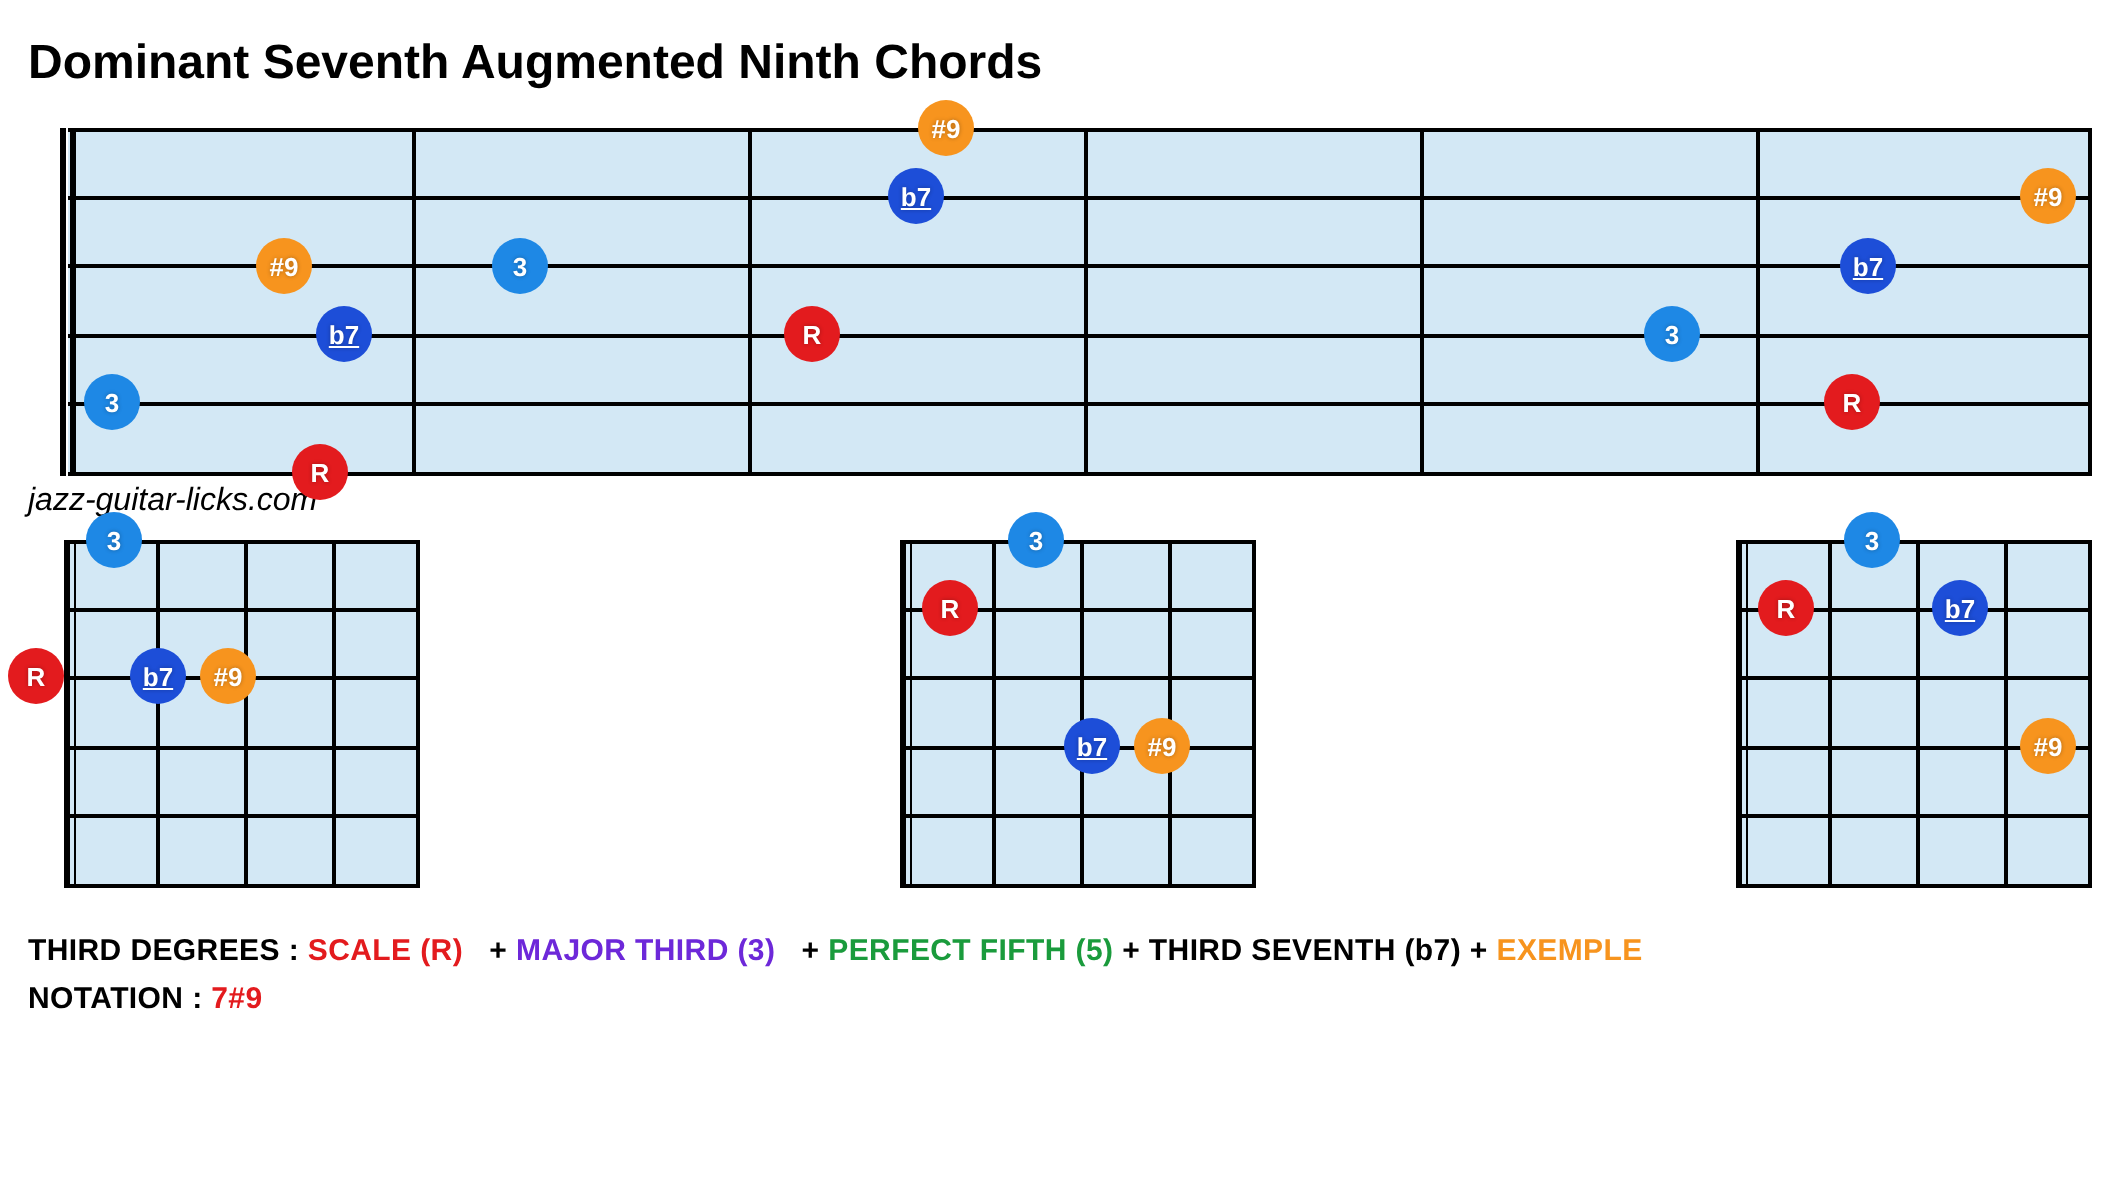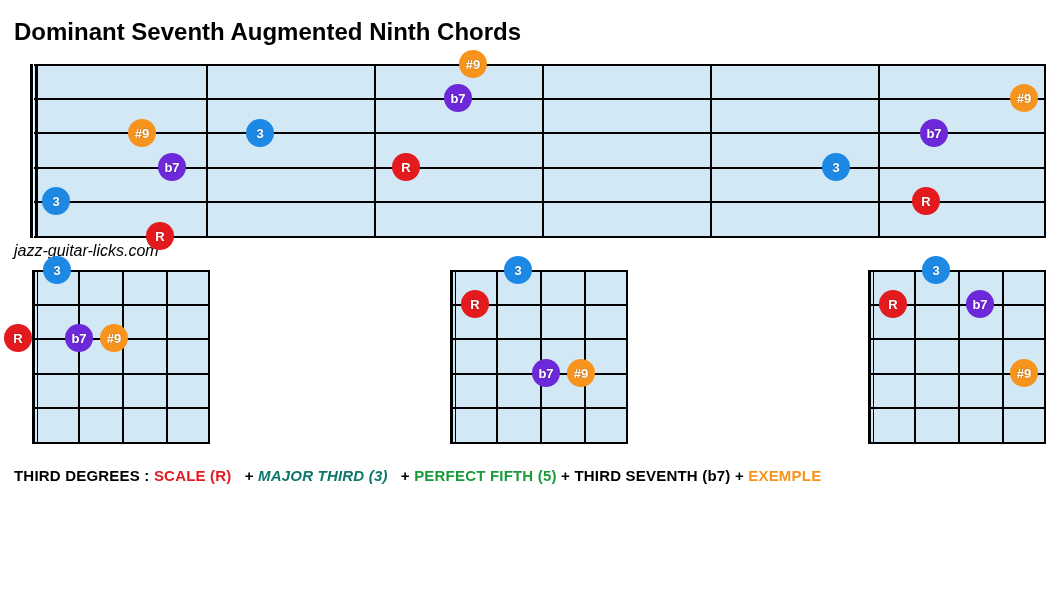--- a/index.html
+++ b/index.html
@@ -37,21 +37,21 @@
     color: #fff;
     font-weight: bold;
     font-size: 13px;
     display: flex;
     align-items: center;
     justify-content: center;
     text-shadow: 0 0 2px rgba(0,0,0,0.3);
   }
   .c-red { background: #e31b1e; }
   .c-blue { background: #1e88e5; }
-  .c-black { background: #6d28d9; }
+  .c-black { background: #1d4ed8; text-decoration: underline; }
   .c-orange { background: #f7941e; }
   .credit {
     font-size: 16px;
     margin: 4px 0 10px 4px;
     font-style: italic;
   }
   .small-boards {
     display: flex;
     justify-content: space-between;
     width: 1036px;
@@ -72,21 +72,21 @@
   .s-vfret { position: absolute; top: 0; height: 174px; width: 2px; background: #000; }
   .s-nut { position: absolute; top: 0; left: 22px; height: 174px; width: 6px; }
   .legend {
     font-size: 15px;
     font-weight: bold;
     line-height: 1.6;
     margin: 16px 0 0 4px;
     letter-spacing: 0.2px;
   }
   .t-red { color: #e31b1e; }
-  .t-blue { color: #0f766e; font-style: italic; }
+  .t-blue { color: #6d28d9; }
   .t-green { color: #1a9b3c; }
   .t-orange { color: #f7941e; }
   .t-black { color: #000; }
 </style>
 </head>
 <body>
 
 <div class="title">Dominant Seventh Augmented Ninth Chords</div>
 
 <div class="main-board">
@@ -219,13 +219,18 @@
     <span class="t-green">PERFECT FIFTH (5)</span>
     <span> </span>
     <span class="t-black">+</span>
     <span> </span>
     <span class="t-black">THIRD SEVENTH (b7)</span>
     <span> </span>
     <span class="t-black">+</span>
     <span> </span>
     <span class="t-orange">EXEMPLE</span>
   </div>
+  <div>
+    <span class="t-black">NOTATION :</span>
+    <span> </span>
+    <span class="t-red">7#9</span>
+  </div>
 </div>
 
 </body></html>

